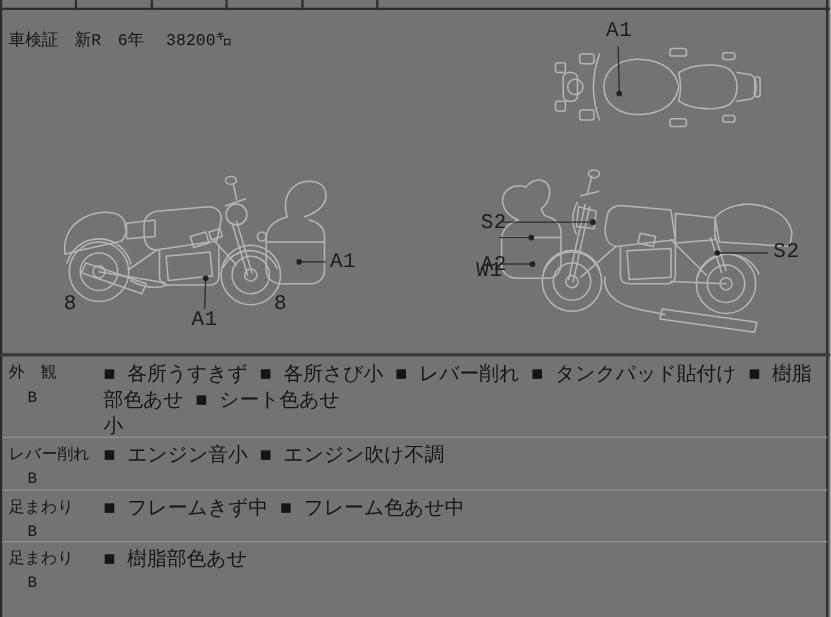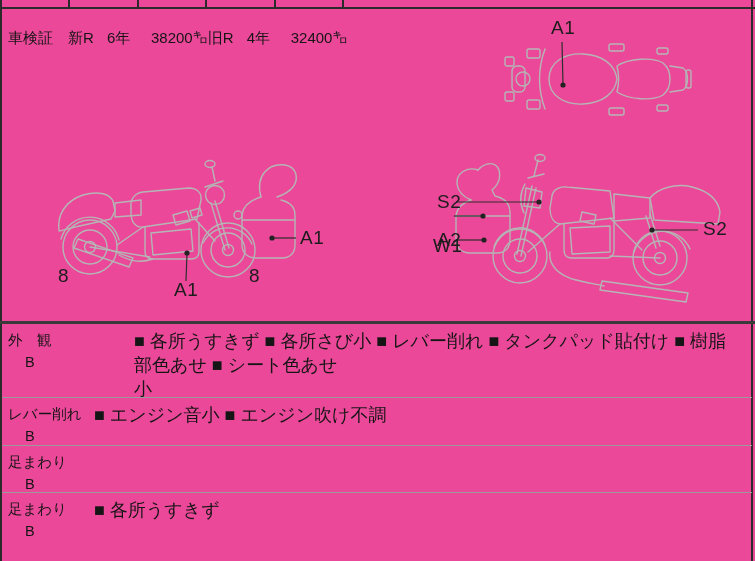--- a/index.html
+++ b/index.html
@@ -1,18 +1,18 @@
 <!DOCTYPE html>
 <html><head>
 <meta charset="utf-8">
 <style>
   html,body{margin:0;padding:0;background:#e8e8e8;}
   .sheet{
-    position:relative;width:755px;height:561px;background:#ec4899;
-    font-family:Liberation Sans, sans-serif;color:#151515;
+    position:relative;width:755px;height:561px;background:#737373;
+    font-family:Liberation Mono, monospace;color:#151515;
     overflow:hidden;margin:0 auto;
   }
   
   .vline{position:absolute;background:#2b2b2b;width:2px;}
   .hline{position:absolute;background:#2b2b2b;height:2px;}
   .rowline{position:absolute;background:#9a9a9a;height:1px;left:2px;right:3px;}
   .thick{position:absolute;background:#3a3a3a;height:3px;left:0;right:0;}
   
   .shaken{position:absolute;left:8px;top:27px;display:flex;font-size:15px;line-height:22px;}
   .shaken .caption{width:60px;}
@@ -49,25 +49,20 @@
     <div class="hline" style="left:0;right:0;top:7px;"></div>
   </div>
 
   <div class="shaken">
     <div class="caption">車検証</div>
     <div class="lines">
       <div class="line">
         <span class="reg">新R</span>
         <span class="yr">6年</span>
         <span>38200㌔</span>
-      </div>
-      <div class="line">
-        <span class="reg">旧R</span>
-        <span class="yr">4年</span>
-        <span>32400㌔</span>
       </div>
     </div>
   </div>
 
   <svg style="left:505px;top:42px;" width="200" height="75" viewBox="0 0 200 75">
     <g class="sketch">
       <rect x="7" y="24" width="13" height="26" rx="5"></rect>
       <circle cx="18" cy="37" r="7"></circle>
       <rect x="0" y="15" width="9" height="9" rx="2"></rect>
       <rect x="0" y="50" width="9" height="9" rx="2"></rect>
@@ -210,21 +205,21 @@
   </svg>
   <div class="anno" style="left:437px;top:194px;">S2</div>
   <div class="anno" style="left:433px;top:210px;margin-top:28px;">W1</div>
   <div class="anno" style="left:437px;top:232px;">A2</div>
   <div class="anno" style="left:703px;top:221px;">S2</div>
 
   <div class="thick" style="top:321px;"></div>
 
   <div>
 
-    <div class="insp-row" style="top:324px;height:73px;gap:40px;">
+    <div class="insp-row" style="top:324px;height:73px;">
       <div class="cat-cell">
         <div>外　観</div>
         <div class="grade">B</div>
       </div>
       <div class="notes-cell">
         <div>■ 各所うすきず ■ 各所さび小 ■ レバー削れ ■ タンクパッド貼付け ■ 樹脂部色あせ ■ シート色あせ</div>
         <div>小</div>
       </div>
     </div>
     <div class="rowline" style="top:397px;"></div>
@@ -238,27 +233,30 @@
         <div>■ エンジン音小 ■ エンジン吹け不調</div>
       </div>
     </div>
     <div class="rowline" style="top:445px;"></div>
 
     <div class="insp-row" style="top:446px;height:46px;">
       <div class="cat-cell">
         <div>足まわり</div>
         <div class="grade">B</div>
       </div>
+      <div class="notes-cell">
+        <div>■ フレームきず中 ■ フレーム色あせ中</div>
+      </div>
     </div>
     <div class="rowline" style="top:492px;"></div>
 
     <div class="insp-row" style="top:493px;height:68px;">
       <div class="cat-cell">
         <div>足まわり</div>
         <div class="grade">B</div>
       </div>
       <div class="notes-cell">
-        <div>■ 各所うすきず</div>
+        <div>■ 樹脂部色あせ</div>
       </div>
     </div>
 
   </div>
 </div>
 
 </body></html>

